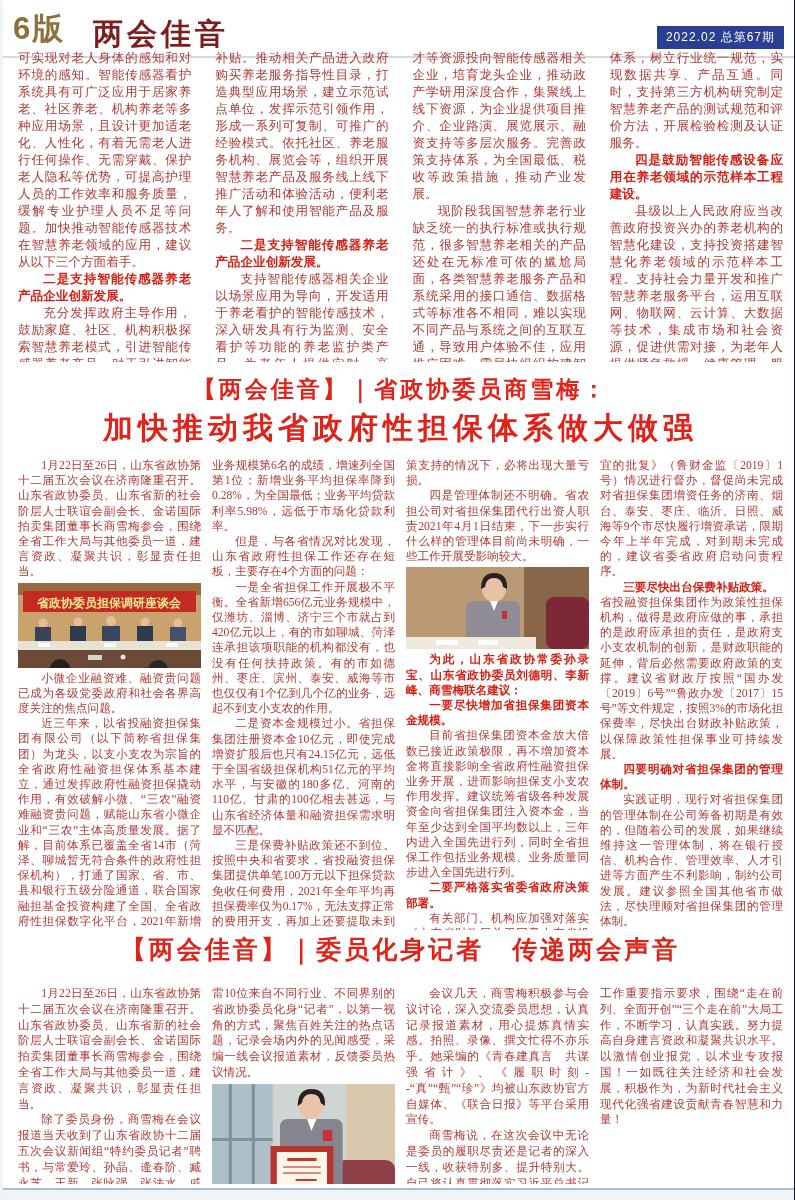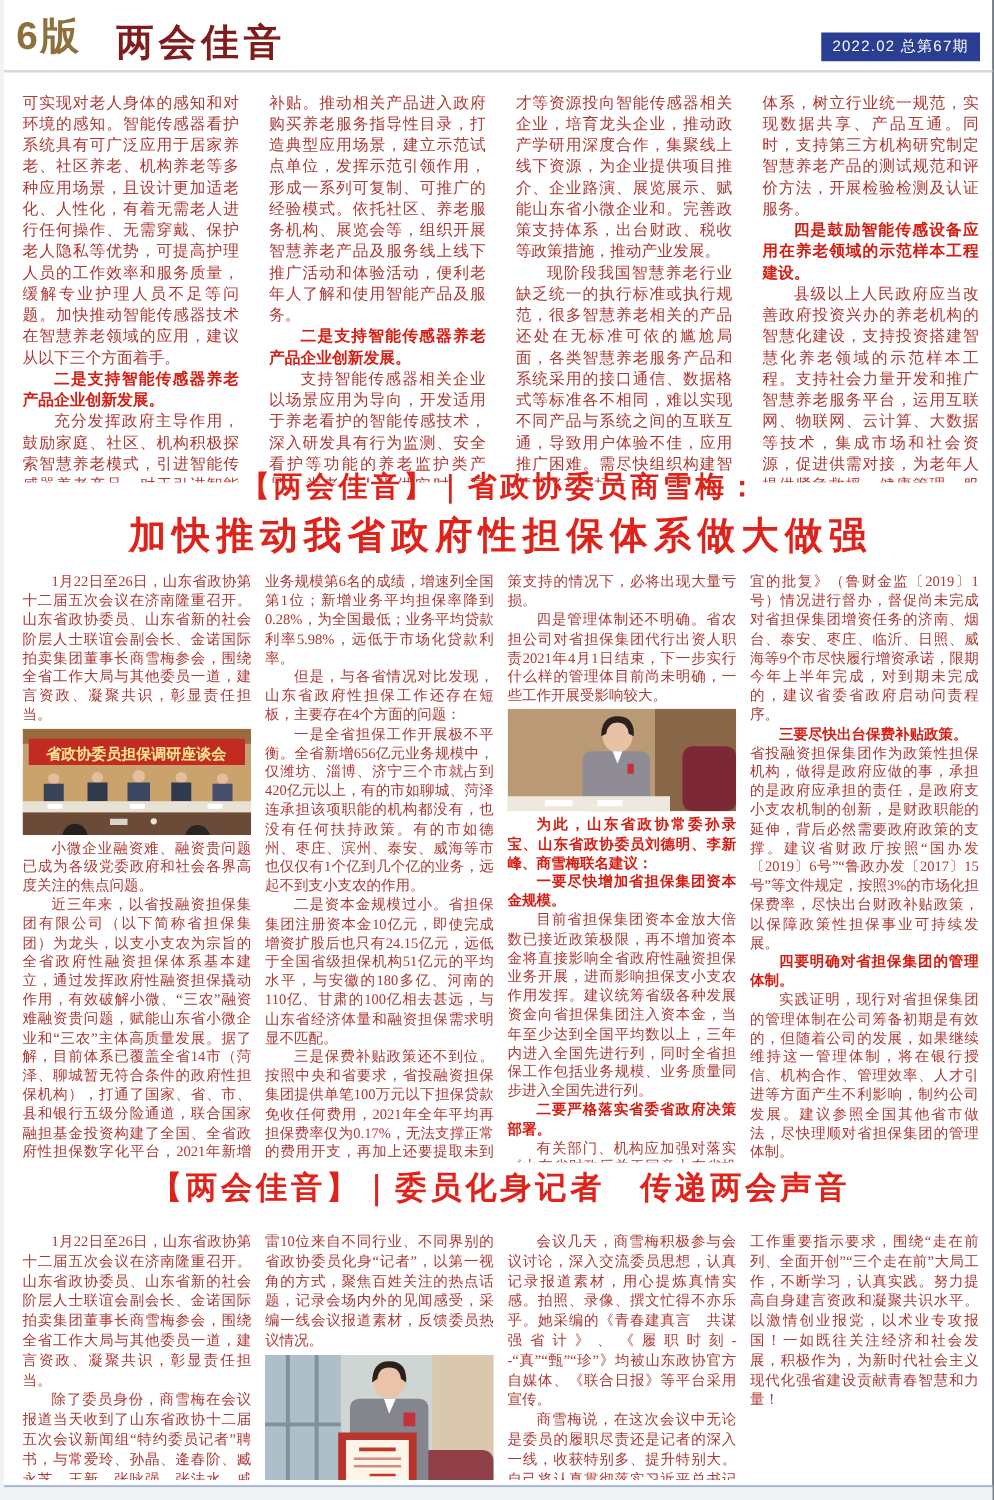--- a/index.html
+++ b/index.html
@@ -16,21 +16,21 @@
   .hdr-rule{position:absolute;top:56px;left:0;width:795px;height:2px;background:#d4d8df;}
   
   .cols{display:flex;gap:11px;}
   .col{flex:1 1 0;min-width:0;position:relative;overflow:hidden;}
   .col:not(:last-child)::after{content:"";position:absolute;right:-6px;top:2px;bottom:2px;width:1px;background:#ececec;}
   .para{margin:0;text-align:justify;color:#ad3a36;}
   .para.body{text-indent:2em;}
   .para.noindent{text-indent:0;}
   .para.subhead{text-indent:2em;font-weight:bold;color:#d61f14;}
   
-  .top-article{position:absolute;top:74px;left:15px;width:765px;height:312px;gap:24px;}
+  .top-article{position:absolute;top:50px;left:15px;width:765px;height:312px;gap:24px;}
   .top-article .para{font-size:12.6px;line-height:17px;}
   .mid-headline{position:absolute;top:374px;left:0;width:795px;text-align:center;
                 font-family:"Liberation Sans",sans-serif;font-weight:900;color:#e0231a;}
   .mid-headline .l1{font-size:23px;letter-spacing:3px;}
   .mid-headline .l2{font-size:30px;letter-spacing:5px;margin-top:3px;}
   .mid-article{position:absolute;top:458px;left:15px;width:765px;height:472px;}
   .mid-article .para{font-size:11.6px;line-height:15.2px;}
   .bottom-headline{position:absolute;top:933px;left:0;width:795px;text-align:center;
                    font-family:"Liberation Sans",sans-serif;font-weight:900;color:#e0231a;
                    font-size:25px;letter-spacing:3px;}
@@ -57,21 +57,21 @@
         <p class="para noindent">可实现对老人身体的感知和对环境的感知。智能传感器看护系统具有可广泛应用于居家养老、社区养老、机构养老等多种应用场景，且设计更加适老化、人性化，有着无需老人进行任何操作、无需穿戴、保护老人隐私等优势，可提高护理人员的工作效率和服务质量，缓解专业护理人员不足等问题。加快推动智能传感器技术在智慧养老领域的应用，建议从以下三个方面着手。</p>
         <p class="para subhead">二是支持智能传感器养老产品企业创新发展。</p>
         <p class="para body">充分发挥政府主导作用，鼓励家庭、社区、机构积极探索智慧养老模式，引进智能传感器养老产品，对于引进智能传感器养老产品及服务的社区机构给予政策支持和适当</p>
       </div>
     <div class="col">
         <p class="para noindent">补贴。推动相关产品进入政府购买养老服务指导性目录，打造典型应用场景，建立示范试点单位，发挥示范引领作用，形成一系列可复制、可推广的经验模式。依托社区、养老服务机构、展览会等，组织开展智慧养老产品及服务线上线下推广活动和体验活动，便利老年人了解和使用智能产品及服务。</p>
         <p class="para subhead">二是支持智能传感器养老产品企业创新发展。</p>
         <p class="para body">支持智能传感器相关企业以场景应用为导向，开发适用于养老看护的智能传感技术，深入研发具有行为监测、安全看护等功能的养老监护类产品，为老年人提供实时、高效、实用、适老的智能化养老产品。通过政策引导、鼓励资金、人</p>
       </div>
     <div class="col">
-        <p class="para noindent">才等资源投向智能传感器相关企业，培育龙头企业，推动政产学研用深度合作，集聚线上线下资源，为企业提供项目推介、企业路演、展览展示、赋能山东省小微企业和。完善政策支持体系，出台财政、税收等政策措施，推动产业发展。</p>
+        <p class="para noindent">才等资源投向智能传感器相关企业，培育龙头企业，推动政产学研用深度合作，集聚线上线下资源，为企业提供项目推介、企业路演、展览展示、融资支持等多层次服务。完善政策支持体系，为全国最低、税收等政策措施，推动产业发展。</p>
         <p class="para body">现阶段我国智慧养老行业缺乏统一的执行标准或执行规范，很多智慧养老相关的产品还处在无标准可依的尴尬局面，各类智慧养老服务产品和系统采用的接口通信、数据格式等标准各不相同，难以实现不同产品与系统之间的互联互通，导致用户体验不佳，应用推广困难。需尽快组织构建智慧养老产品标准</p>
       </div>
     <div class="col">
         <p class="para noindent">体系，树立行业统一规范，实现数据共享、产品互通。同时，支持第三方机构研究制定智慧养老产品的测试规范和评价方法，开展检验检测及认证服务。</p>
         <p class="para subhead">四是鼓励智能传感设备应用在养老领域的示范样本工程建设。</p>
         <p class="para body">县级以上人民政府应当改善政府投资兴办的养老机构的智慧化建设，支持投资搭建智慧化养老领域的示范样本工程。支持社会力量开发和推广智慧养老服务平台，运用互联网、物联网、云计算、大数据等技术，集成市场和社会资源，促进供需对接，为老年人提供紧急救援、健康管理、服务预约、安全监测等服务。</p>
       </div>
   </div>
 
   <div class="mid-headline">

